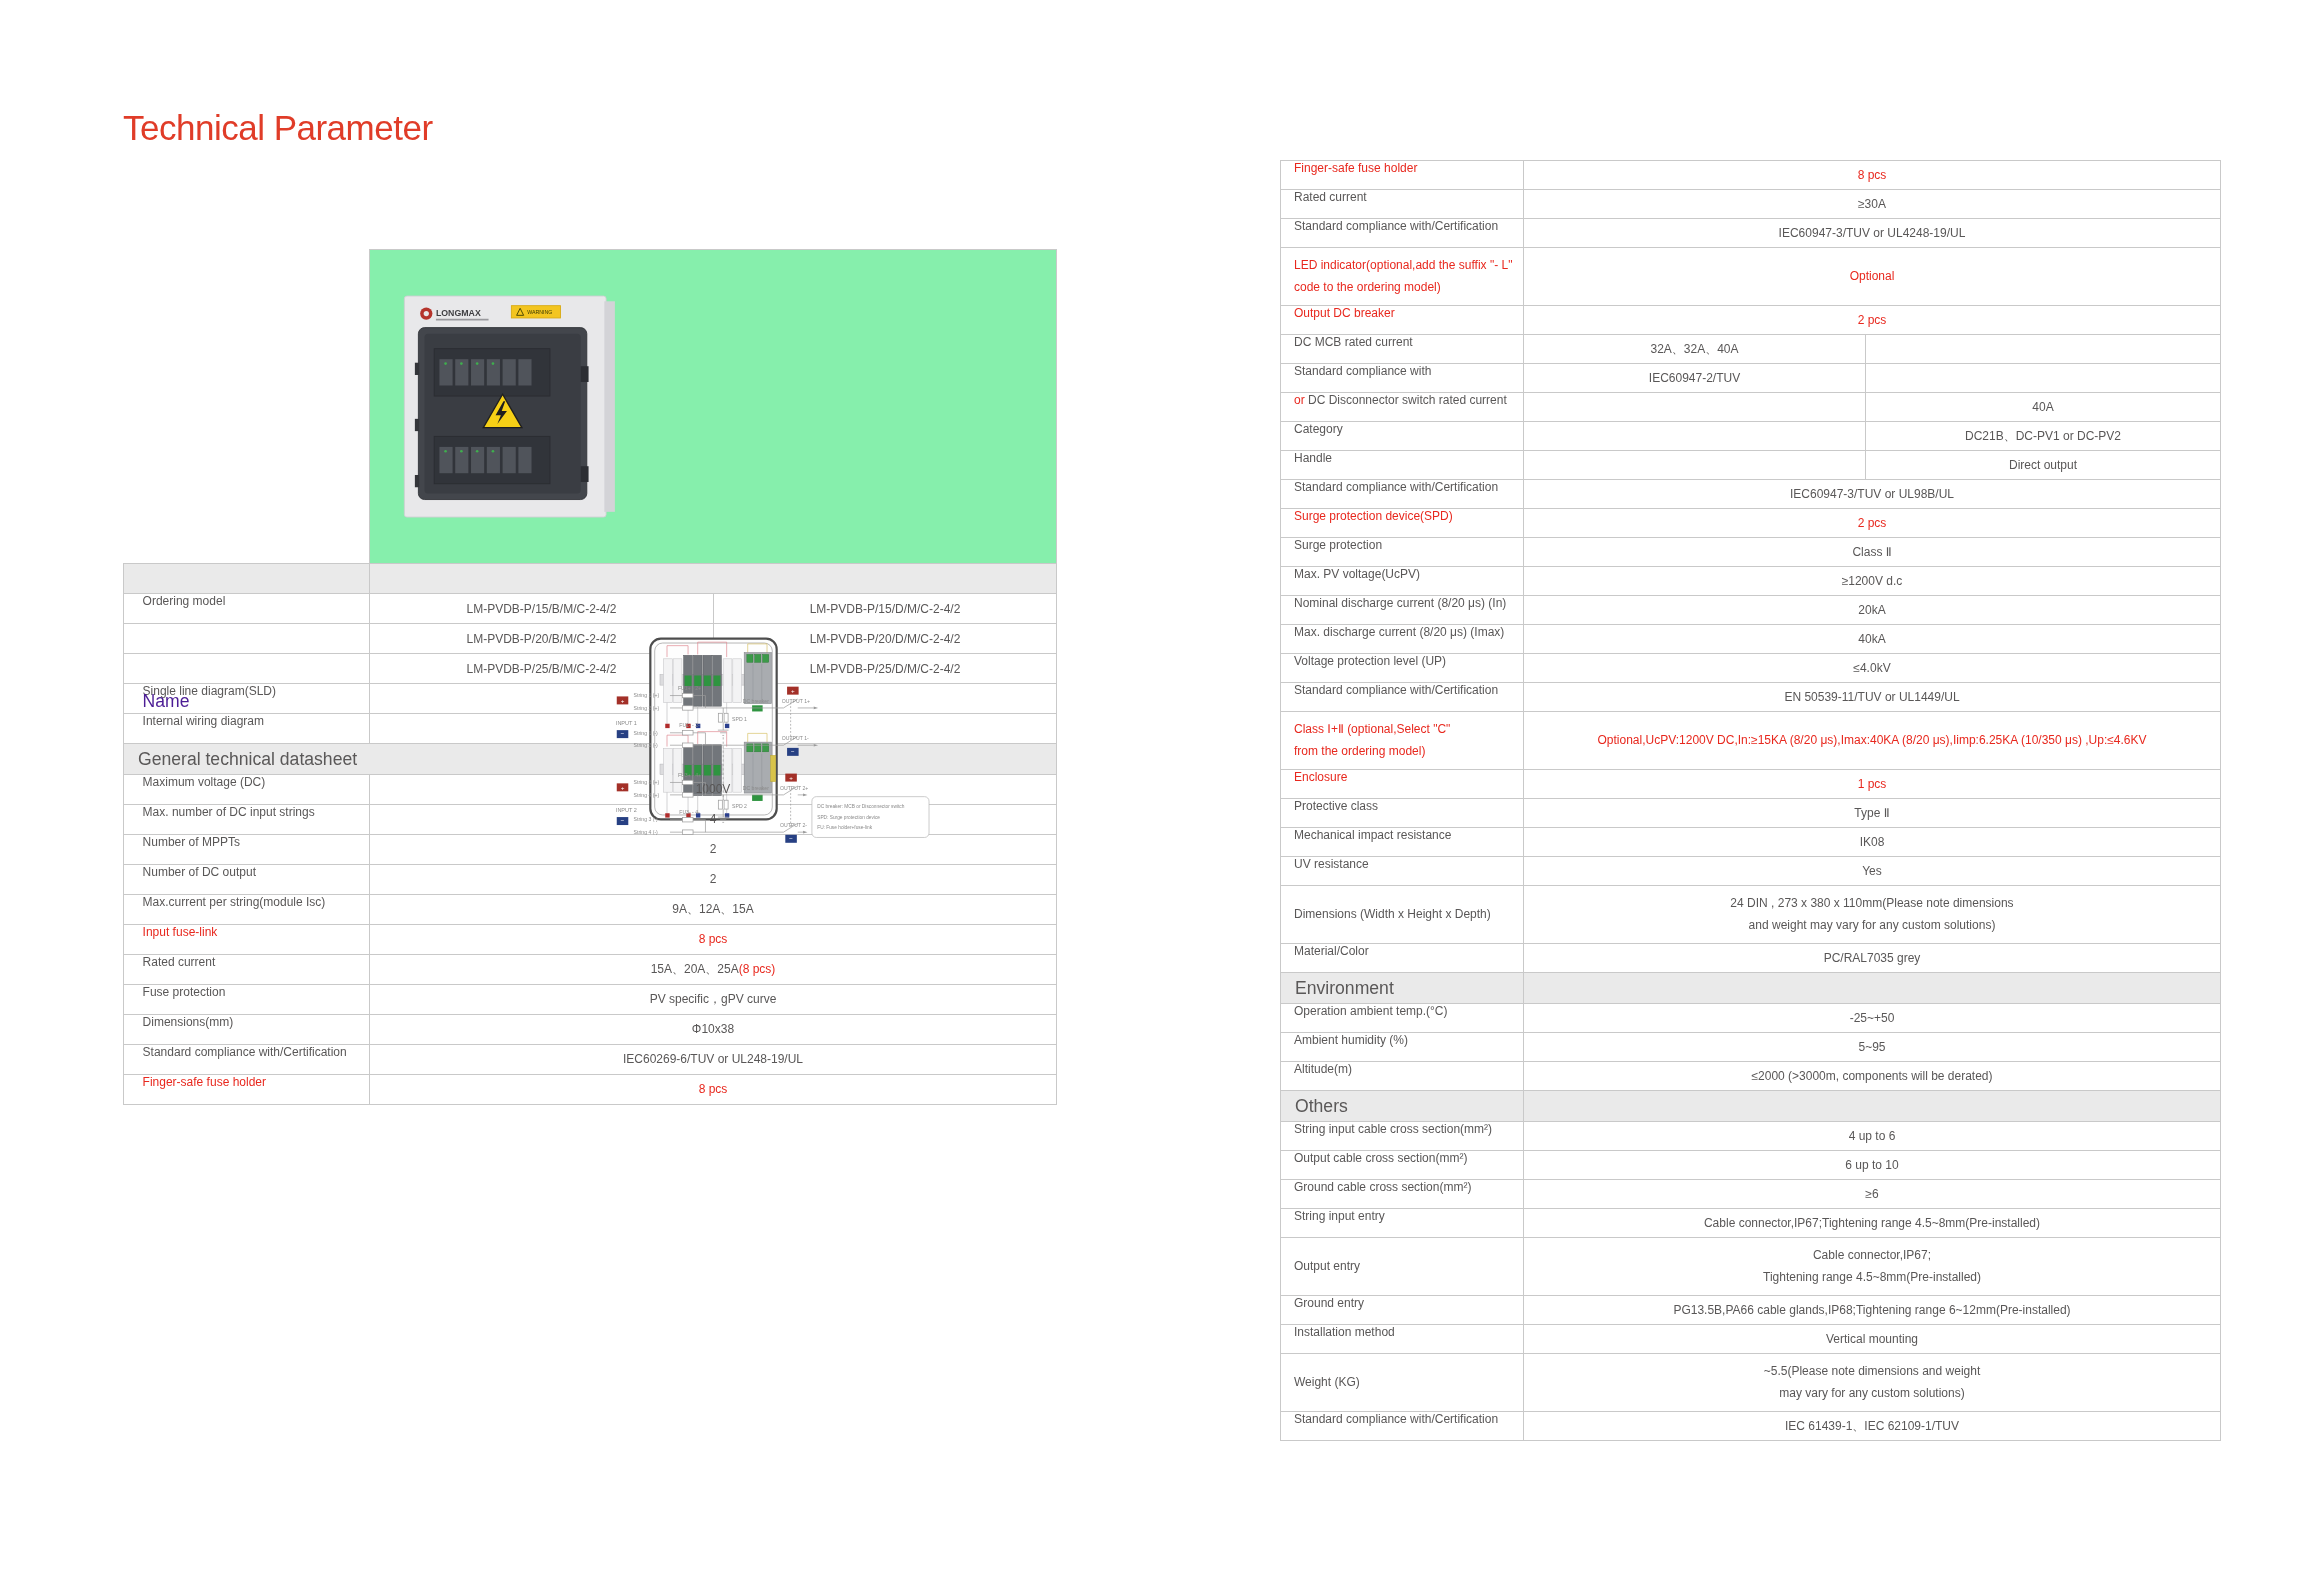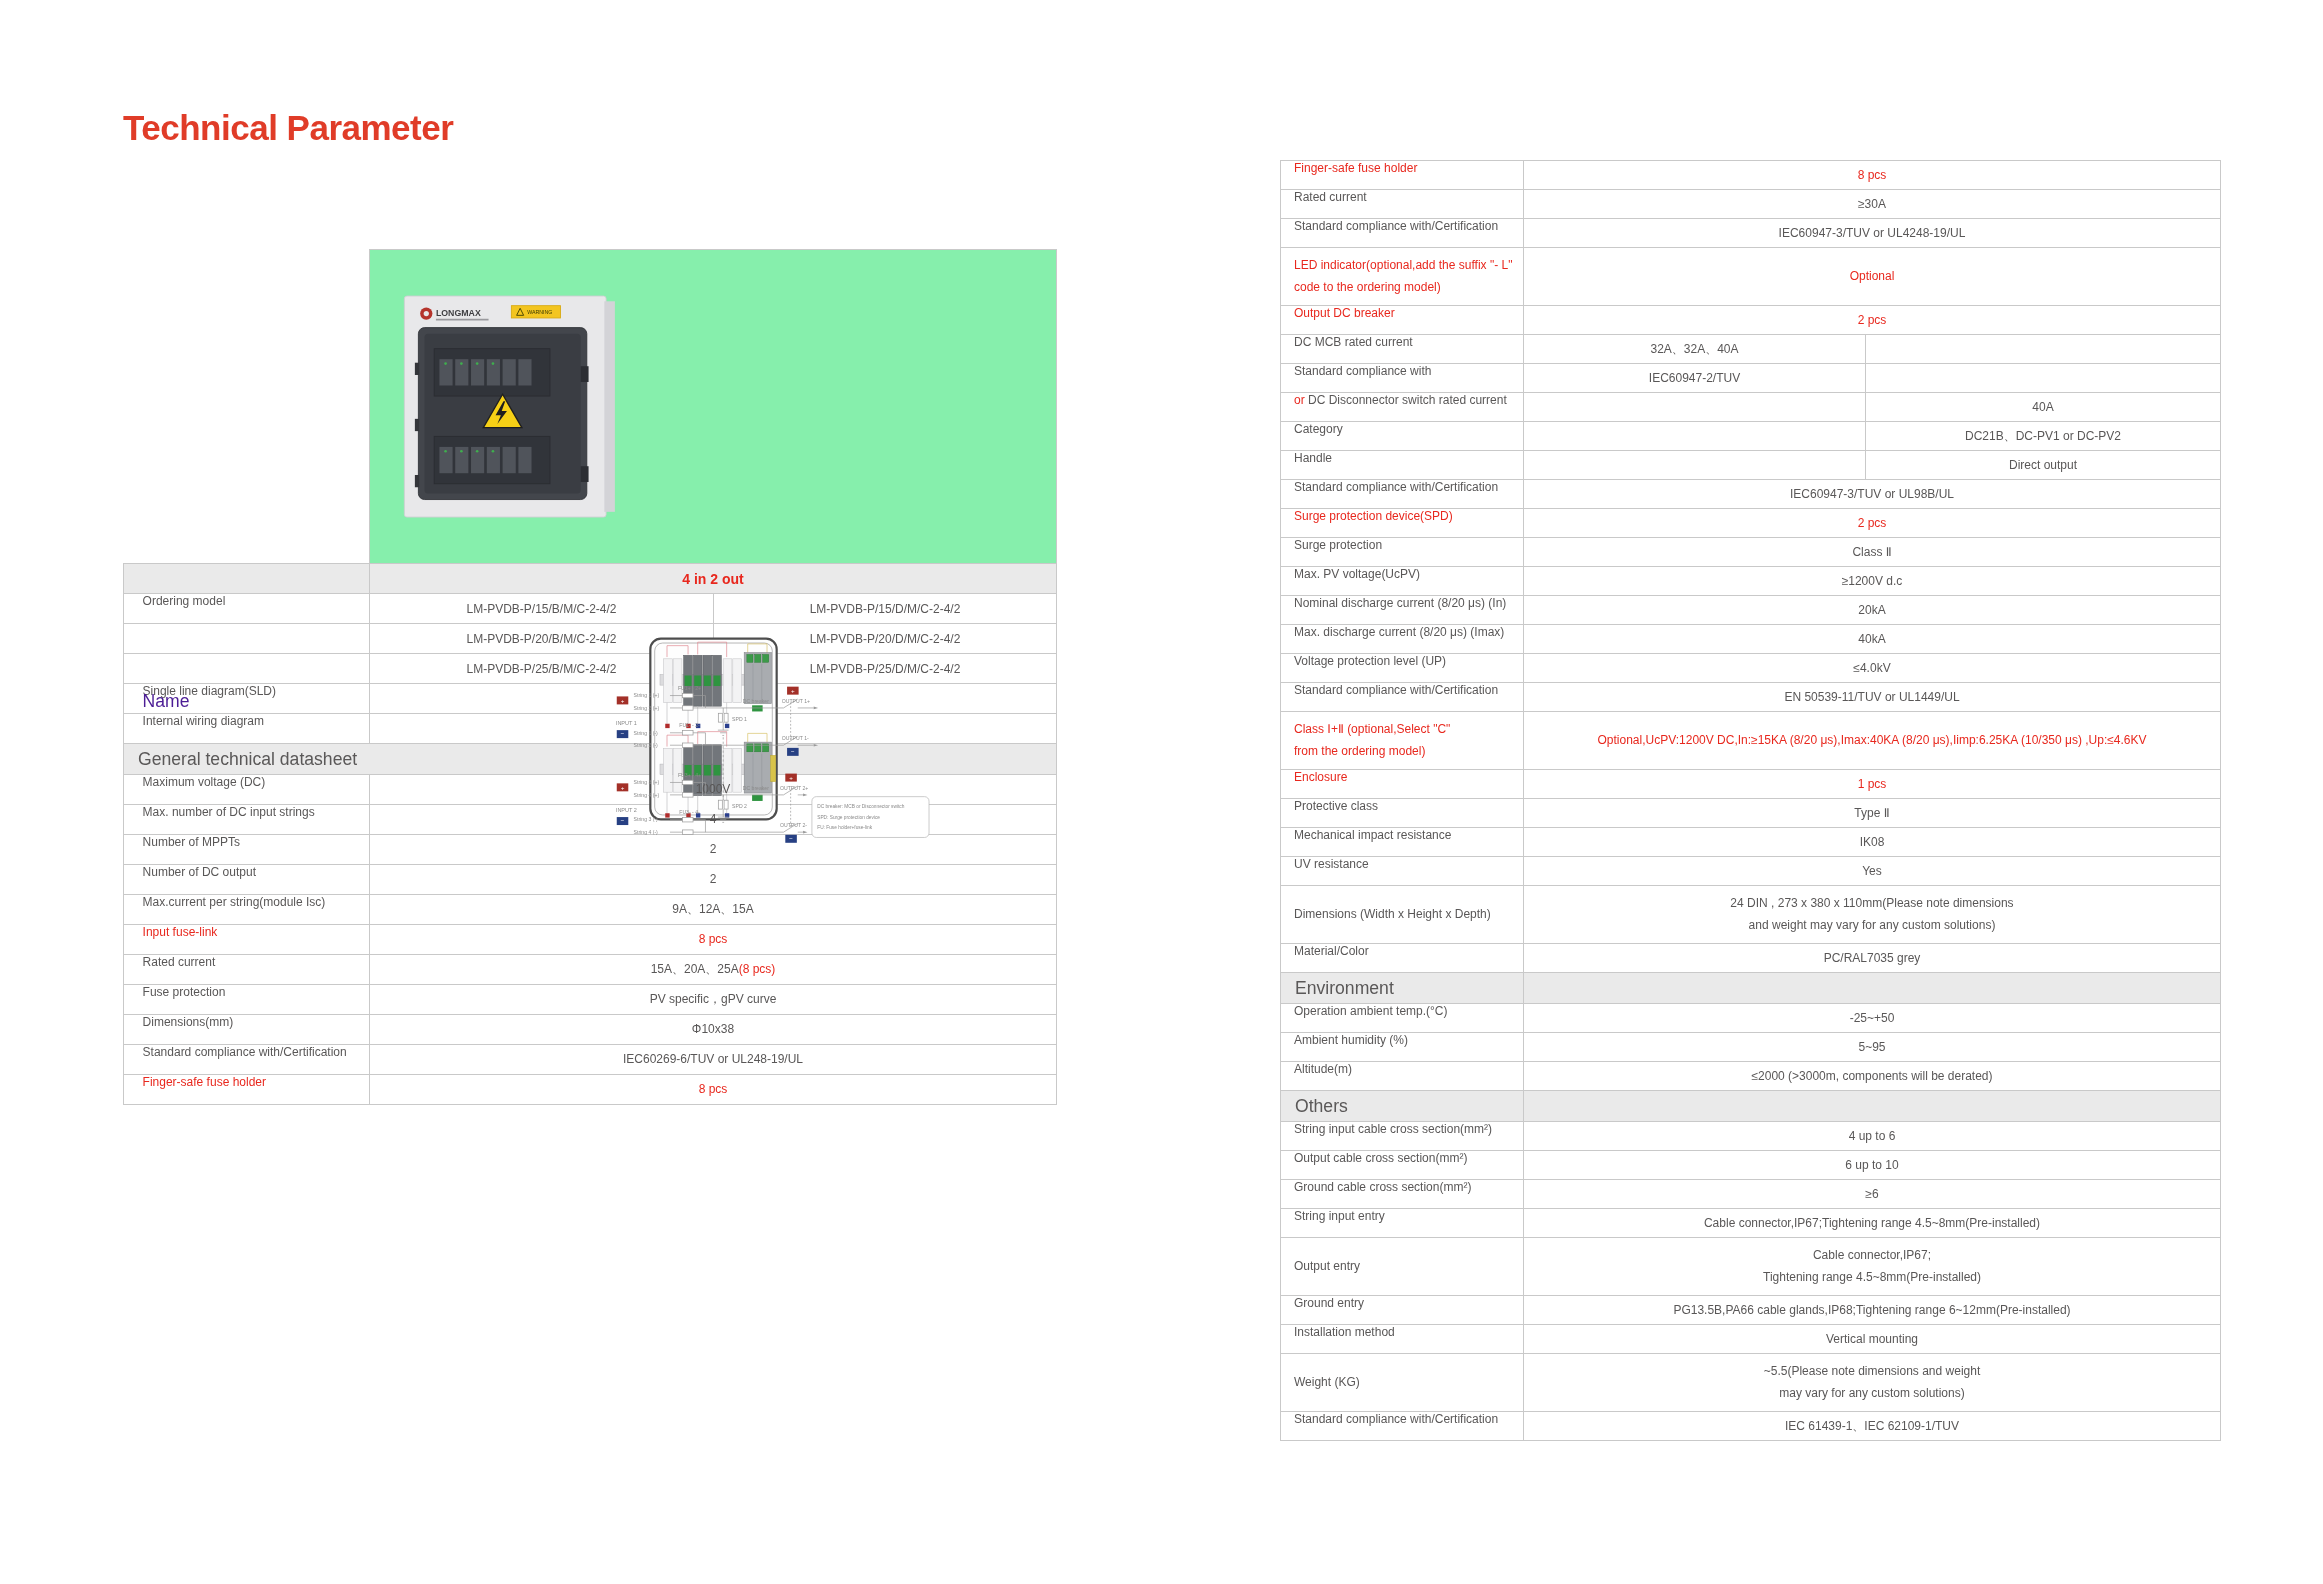--- a/index.html
+++ b/index.html
@@ -5,21 +5,21 @@
   :root{
     --red-text:#e8281e;
     --title-red:#e03c28;
     --header-bg:#eaeaea;
     --border:#c9c9c9;
     --text:#595757;
   }
   *{margin:0;padding:0;box-sizing:border-box}
   body{background:#fff;font-family:"Liberation Sans",sans-serif;color:var(--text)}
   .canvas{position:relative;width:2324px;height:1584px;background:#fff;overflow:hidden}
-  .page-title{position:absolute;left:123px;top:108px;font-size:35px;font-weight:bold;color:var(--title-red);letter-spacing:-0.5px}
+  .page-title{position:absolute;left:123px;top:108px;font-size:35px;font-weight:normal;color:var(--title-red);letter-spacing:-0.5px}
 
   
   .tbl{position:absolute;font-size:12px;color:var(--text)}
   .grid{border:0.9px solid var(--border);border-bottom:none}
   .trow{display:flex;border-bottom:0.9px solid var(--border);align-items:stretch;background:#fff}
   .lt .trow{height:30px}
   .rt .trow{height:29px}
   .rt .trow.h2{height:58px}
   .lt .trow.hdr,.rt .trow.hdr{height:31px;background:var(--header-bg)}
   .lcell{display:flex;flex-direction:column;justify-content:flex-start;align-items:flex-start;border-right:0.9px solid var(--border)}
@@ -109,21 +109,20 @@
           <rect x="231" y="210" width="9" height="18" fill="#2c2e33"></rect>
         <rect x="42" y="92" width="5" height="14" fill="#33353a"></rect>
           <rect x="42" y="156" width="5" height="14" fill="#33353a"></rect>
           <rect x="42" y="220" width="5" height="14" fill="#33353a"></rect>
       </svg>
     </div>
 
     <div class="grid">
       <div class="trow cap-row">
         <div class="cap-spacer"></div>
-        <div class="cap-val red">4 in 2 out</div>
       </div>
 
       <div id="model-rows">
           <div class="trow">
             <div class="lcell">Ordering model</div>
             <div class="vhalf">LM-PVDB-P/15/B/M/C-2-4/2</div>
             <div class="vhalf2">LM-PVDB-P/15/D/M/C-2-4/2</div>
           </div>
           <div class="trow">
             <div class="lcell"></div>

